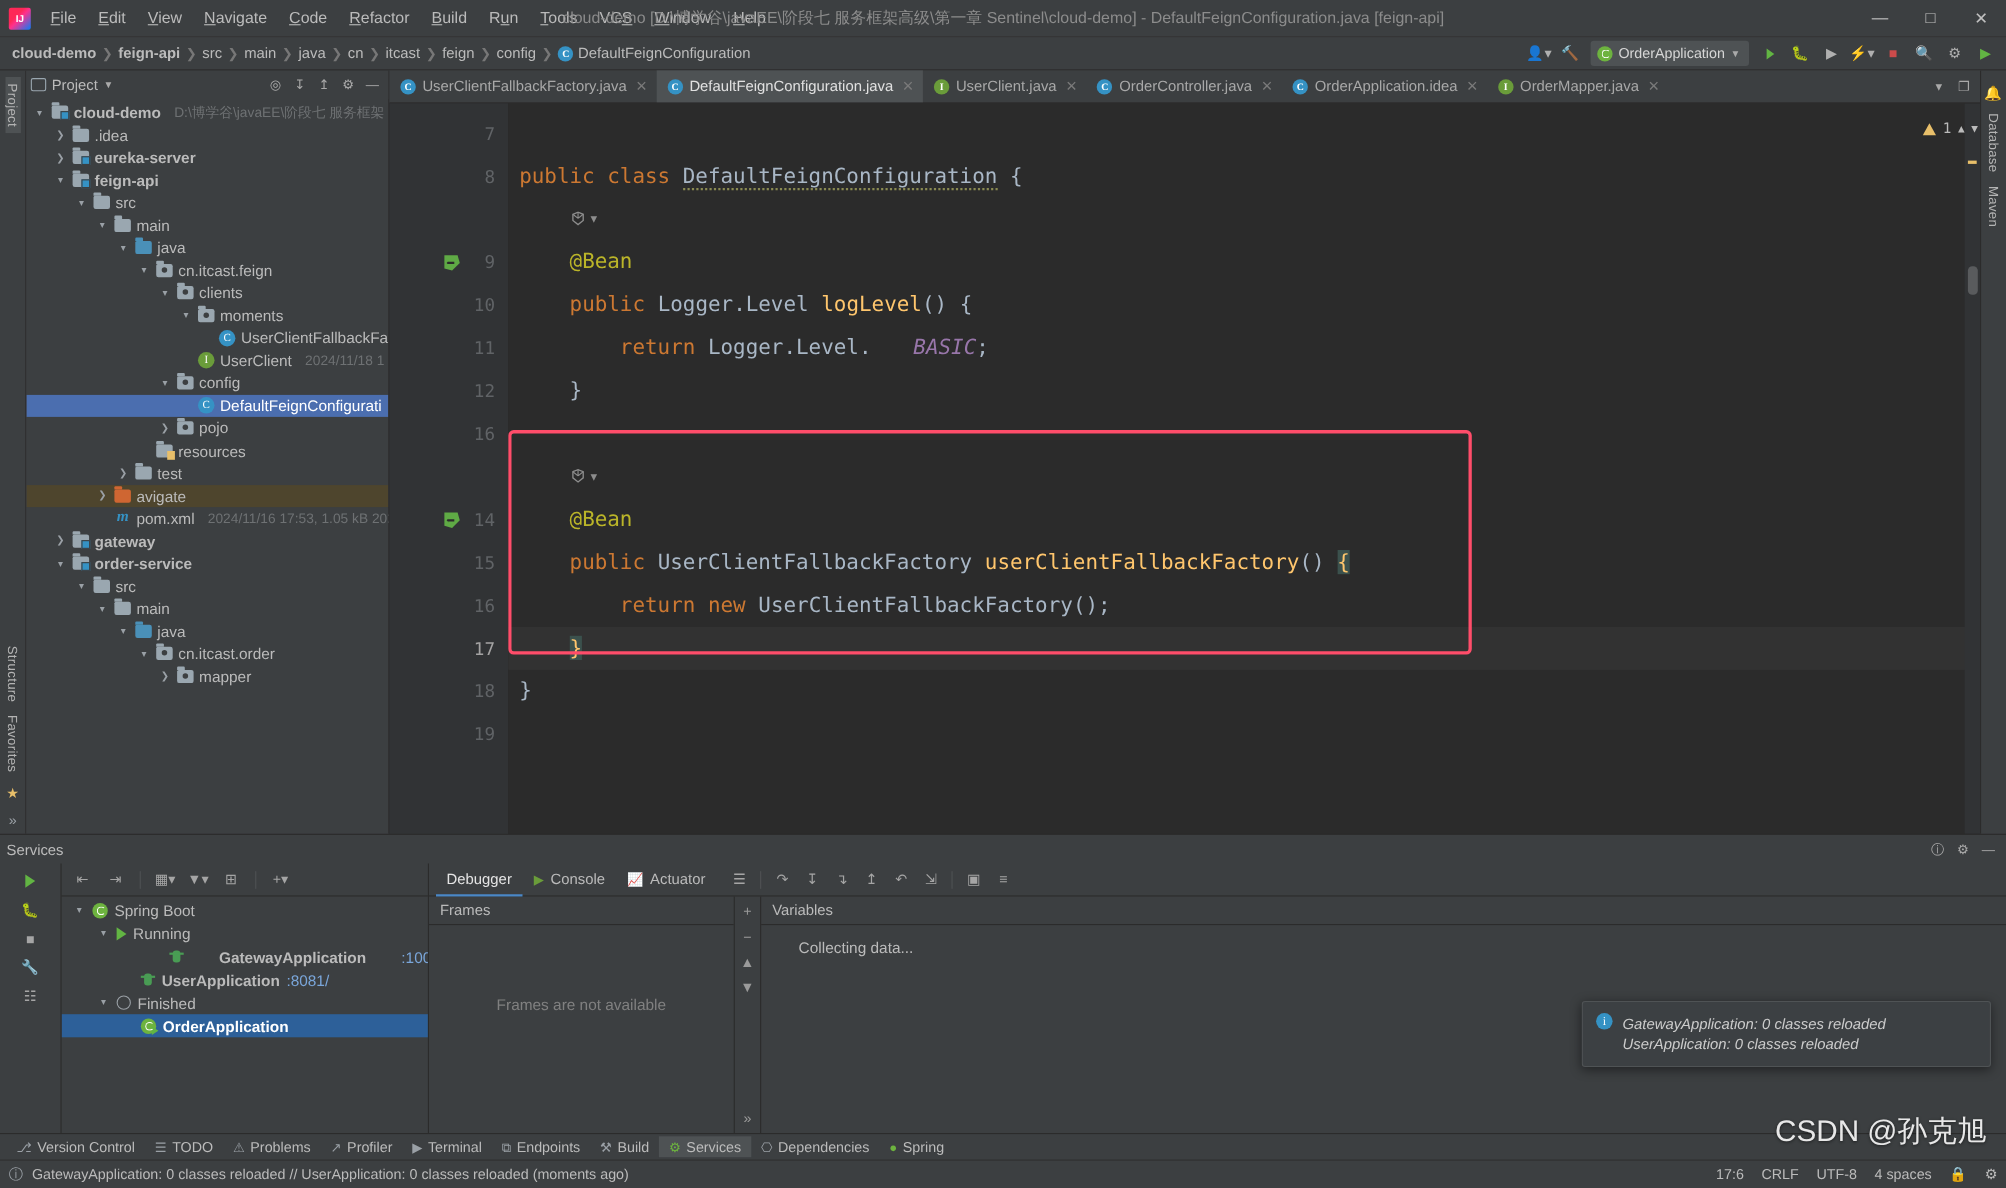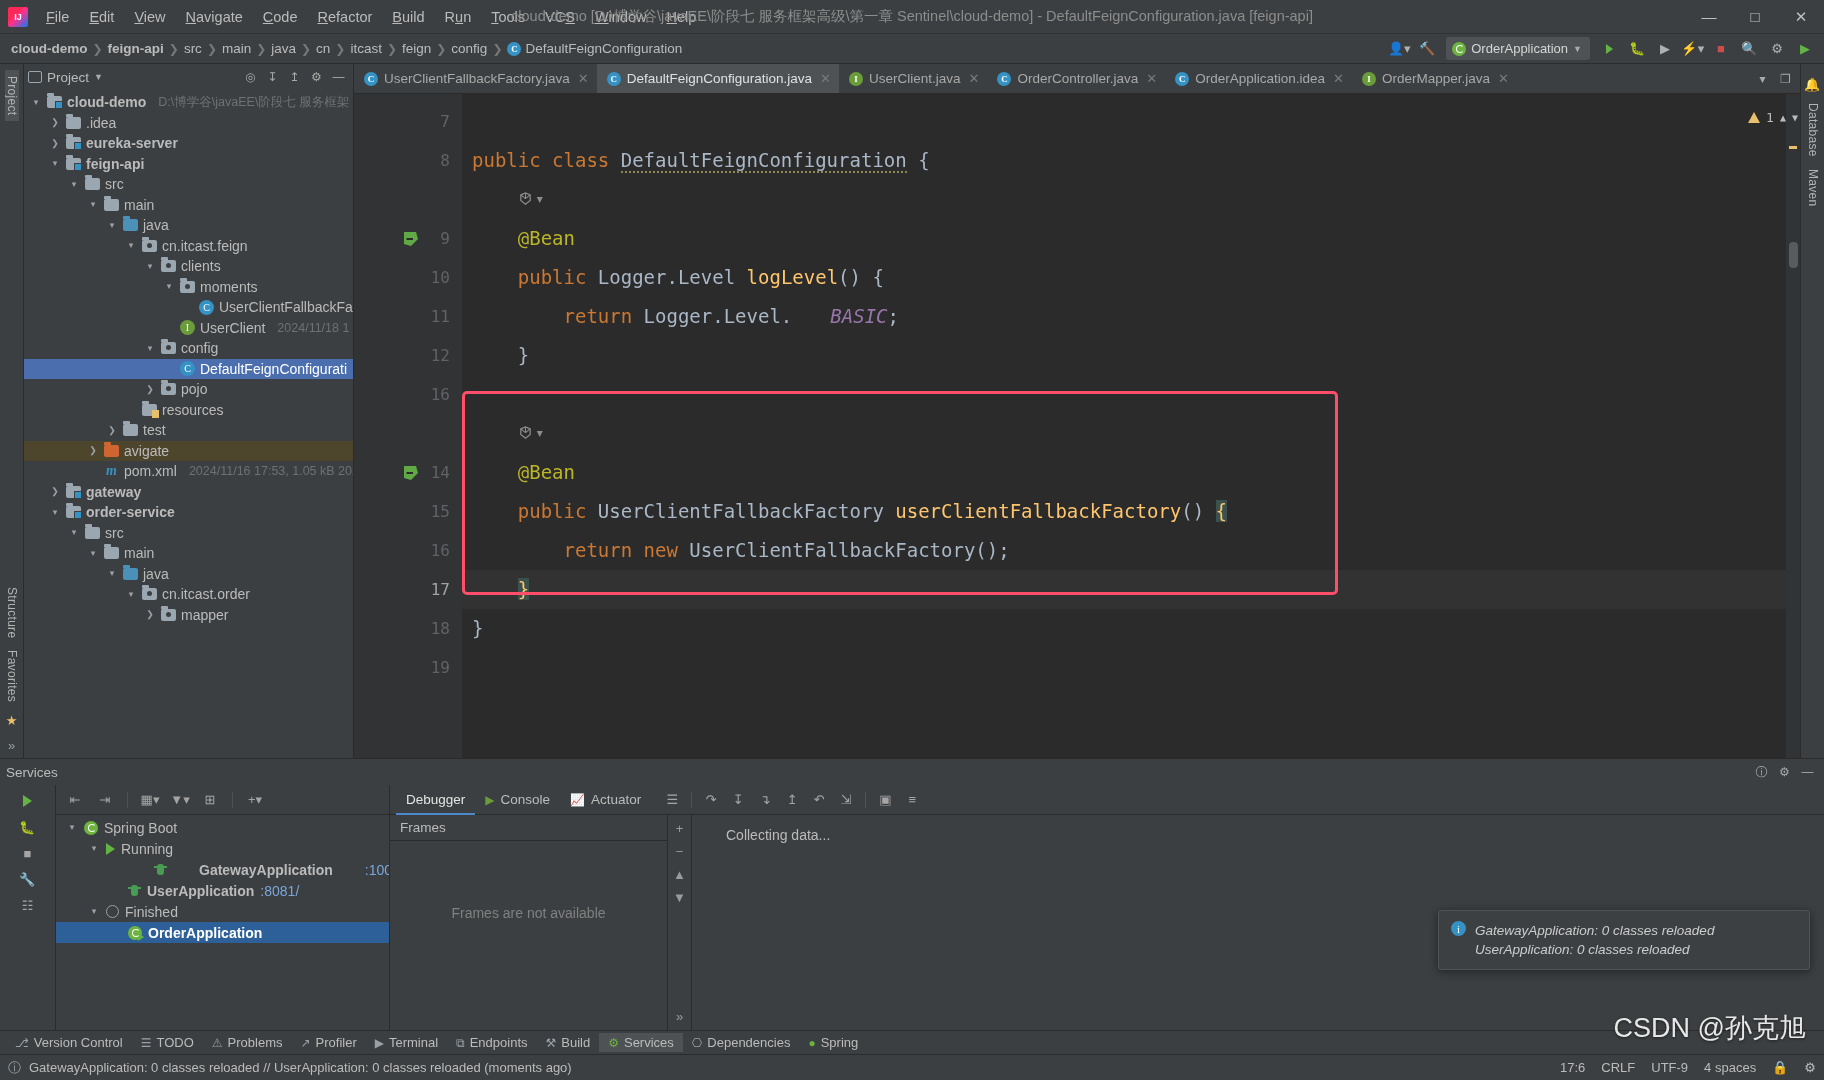--- a/index.html
+++ b/index.html
@@ -770,20 +770,21 @@
             <div class="pane-content">Frames are not available</div>
           </div>
           <div class="frame-ctrls">
             <span>+</span>
             <span>−</span>
             <span>▲</span>
             <span>▼</span>
             <span style="margin-top:auto;padding-bottom:6px;">»</span>
           </div>
           <div class="pane-vars">
+            <div class="pane-title">Variables</div>
             <div class="vars-content">Collecting data...</div>
           </div>
         </div>
       </div>
     </div>
 
     <div class="toast">
       <span class="info-ico">i</span>
       <span class="toast-txt">
         <span>GatewayApplication: 0 classes reloaded</span><br>
@@ -834,21 +835,21 @@
         <span>Spring</span>
       </div>
     </div>
 
   <div class="statusbar">
     <span style="color:#9aa0a6;">ⓘ</span>
     <span>GatewayApplication: 0 classes reloaded // UserApplication: 0 classes reloaded (moments ago)</span>
     <span class="sb-right">
       <span>17:6</span>
       <span>CRLF</span>
-      <span>UTF-9</span>
+      <span>UTF-8</span>
       <span>4 spaces</span>
       <span>🔒</span>
       <span>⚙</span>
     </span>
   </div>
 
   <div class="watermark">CSDN @孙克旭</div>
 </div>
 
 </body></html>

